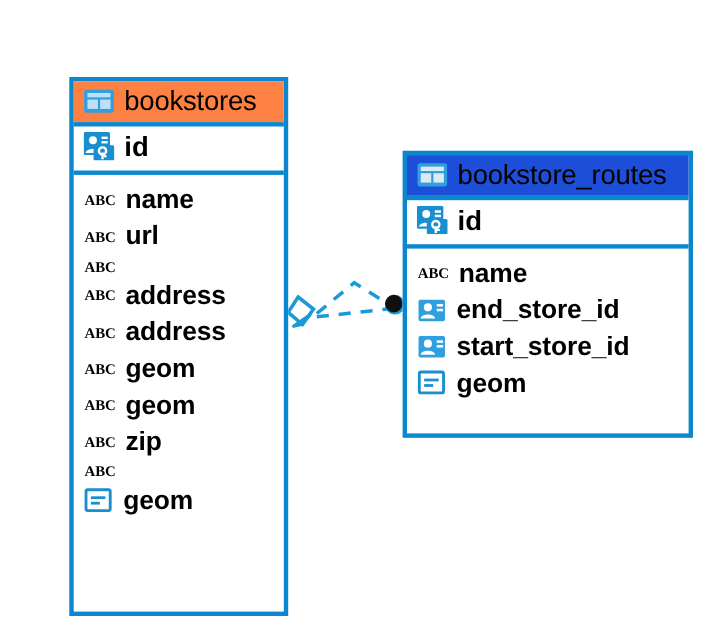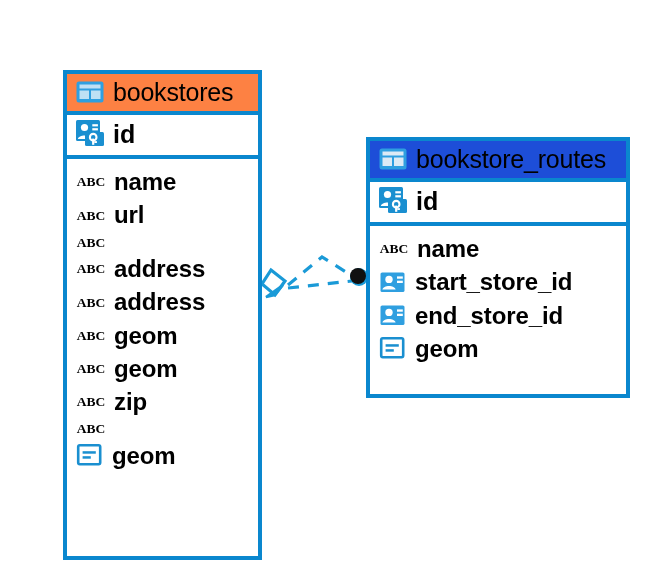--- a/index.html
+++ b/index.html
@@ -206,32 +206,32 @@
       </div>
 
       <div class="col-row">
         <svg class="ic" width="28" height="24" viewBox="0 0 28 24">
           <rect x="1.5" y="2.5" width="24" height="19.5" rx="1.6" fill="#2f9fe0"></rect>
           <circle cx="10" cy="9.4" r="3.7" fill="#ffffff"></circle>
           <path d="M3.4 19.6 C4.2 14.7 15.8 14.7 16.6 19.6 Z" fill="#ffffff"></path>
           <rect x="18" y="6.4" width="5.8" height="2.3" fill="#ffffff"></rect>
           <rect x="18" y="10.7" width="5.8" height="2.3" fill="#ffffff"></rect>
         </svg>
-        <span class="col-name">start_store_id</span>
+        <span class="col-name">end_store_id</span>
       </div>
 
       <div class="col-row">
         <svg class="ic" width="28" height="24" viewBox="0 0 28 24">
           <rect x="1.5" y="2.5" width="24" height="19.5" rx="1.6" fill="#2f9fe0"></rect>
           <circle cx="10" cy="9.4" r="3.7" fill="#ffffff"></circle>
           <path d="M3.4 19.6 C4.2 14.7 15.8 14.7 16.6 19.6 Z" fill="#ffffff"></path>
           <rect x="18" y="6.4" width="5.8" height="2.3" fill="#ffffff"></rect>
           <rect x="18" y="10.7" width="5.8" height="2.3" fill="#ffffff"></rect>
         </svg>
-        <span class="col-name">end_store_id</span>
+        <span class="col-name">start_store_id</span>
       </div>
 
       <div class="col-row">
         <svg class="ic" width="28" height="24" viewBox="0 0 28 24">
           <rect x="2.2" y="2.2" width="22" height="19" rx="1.6" fill="#ffffff" stroke="#1a8fd0" stroke-width="2.6"></rect>
           <rect x="6.6" y="8.2" width="13.2" height="2.5" fill="#1a8fd0"></rect>
           <rect x="6.6" y="13.2" width="8.2" height="2.5" fill="#1a8fd0"></rect>
         </svg>
         <span class="col-name">geom</span>
       </div>

